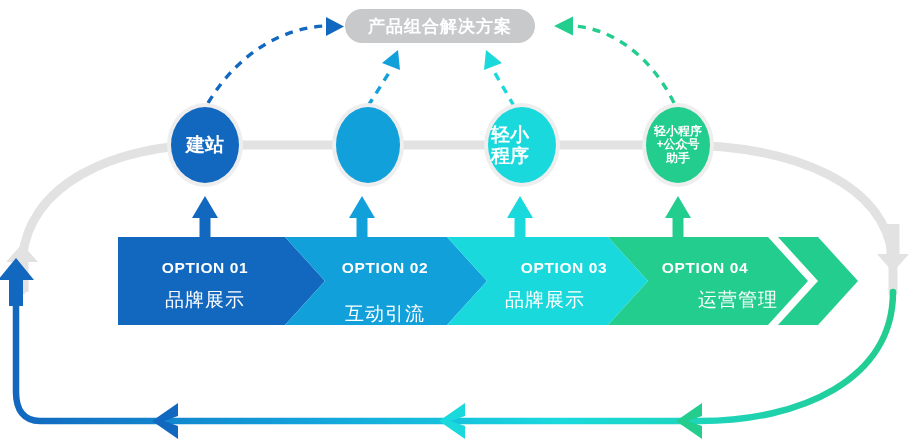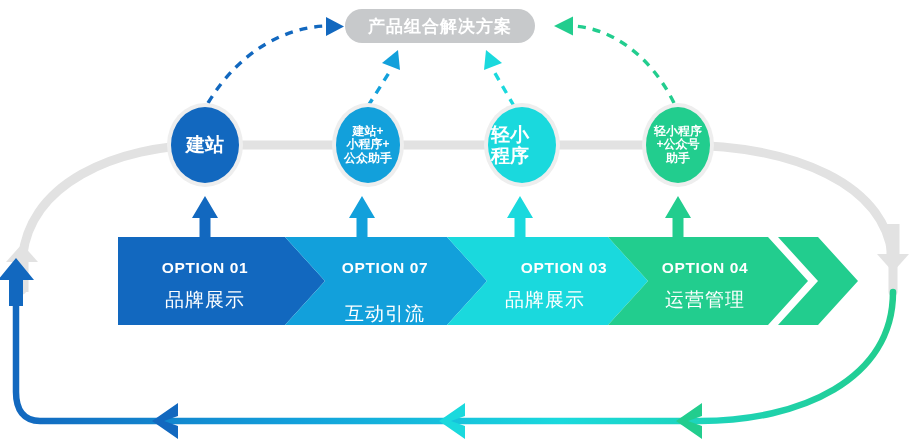--- a/index.html
+++ b/index.html
@@ -114,34 +114,31 @@
 
       <path d="M 178 403 l 0 13 l -14 5 l 14 5 l 0 13 l -26 -18 z" fill="#1268bf"></path>
       <path d="M 465 403 l 0 13 l -14 5 l 14 5 l 0 13 l -26 -18 z" fill="#1ad9dd"></path>
       <path d="M 702 403 l 0 13 l -14 5 l 14 5 l 0 13 l -26 -18 z" fill="#22cd8e"></path>
     </g>
   </svg>
 
   <div class="pill-label" style="left:440px;top:26px;">产品组合解决方案</div>
 
   <div class="node-label" style="left:205px;top:145px;font-size:19px;">建站</div>
-  <div class="node-label" style="left:368px;top:145px;font-size:12px;">建站+
-小程序+
-公众助手</div>
   <div class="node-label" style="left:510px;top:145px;font-size:19px;">轻小
 程序</div>
   <div class="node-label" style="left:678px;top:145px;font-size:12px;">轻小程序
 +公众号
 助手</div>
 
   <div class="seg-title" style="left:205px;top:268px;">OPTION 01</div>
   <div class="seg-sub" style="left:205px;top:300px;">品牌展示</div>
 
-  <div class="seg-title" style="left:385px;top:268px;">OPTION 07</div>
+  <div class="seg-title" style="left:385px;top:268px;">OPTION 02</div>
   <div class="seg-sub" style="left:385px;top:314px;">互动引流</div>
 
   <div class="seg-title" style="left:564px;top:268px;">OPTION 03</div>
   <div class="seg-sub" style="left:545px;top:300px;">品牌展示</div>
 
   <div class="seg-title" style="left:705px;top:268px;">OPTION 04</div>
-  <div class="seg-sub" style="left:705px;top:300px;">运营管理</div>
+  <div class="seg-sub" style="left:738px;top:300px;">运营管理</div>
 
 </div>
 
 </body></html>

